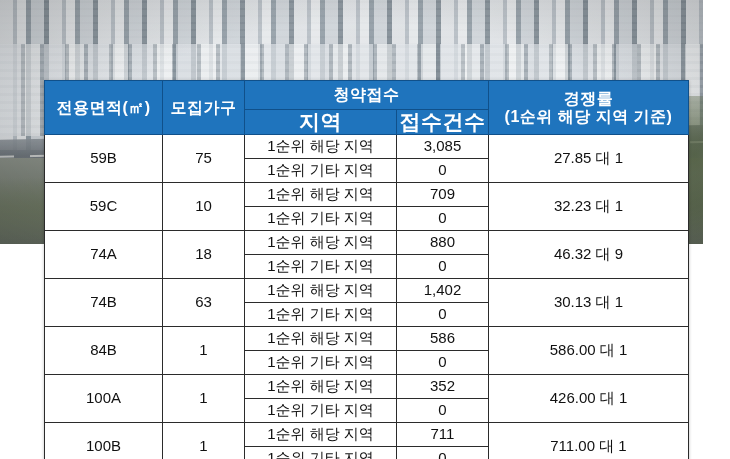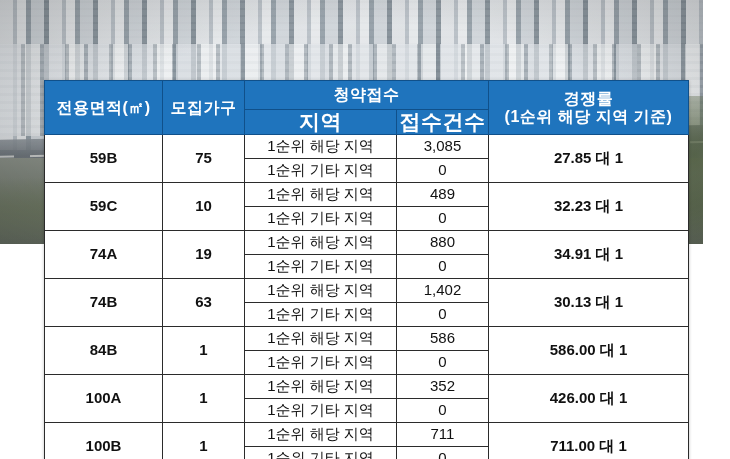--- a/index.html
+++ b/index.html
@@ -139,21 +139,20 @@
     border-color: #10508a;
     height: 28px;
   }
   table.data thead th.sub {
     font-size: 21px;
     height: 24px;
   }
   td.area, td.count, td.rate {
     height: 46px;
     font-size: 16px;
-    font-weight: bold;
   }
   td.region, td.reg-count {
     height: 23px;
     font-size: 15px;
   }
   .col-area { width: 118px; }
   .col-count { width: 82px; }
   .col-region { width: 152px; }
   .col-regcount { width: 92px; }
   .col-rate { width: 200px; }
@@ -209,34 +208,34 @@
         </tr>
         <tr>
           <td class="region">1순위 기타 지역</td>
           <td class="reg-count">0</td>
         </tr>
 
         <tr>
           <td class="area" rowspan="2">59C</td>
           <td class="count" rowspan="2">10</td>
           <td class="region">1순위 해당 지역</td>
-          <td class="reg-count">489</td>
+          <td class="reg-count">709</td>
           <td class="rate" rowspan="2">32.23 대 1</td>
         </tr>
         <tr>
           <td class="region">1순위 기타 지역</td>
           <td class="reg-count">0</td>
         </tr>
 
         <tr>
           <td class="area" rowspan="2">74A</td>
-          <td class="count" rowspan="2">19</td>
+          <td class="count" rowspan="2">18</td>
           <td class="region">1순위 해당 지역</td>
           <td class="reg-count">880</td>
-          <td class="rate" rowspan="2">34.91 대 1</td>
+          <td class="rate" rowspan="2">46.32 대 9</td>
         </tr>
         <tr>
           <td class="region">1순위 기타 지역</td>
           <td class="reg-count">0</td>
         </tr>
 
         <tr>
           <td class="area" rowspan="2">74B</td>
           <td class="count" rowspan="2">63</td>
           <td class="region">1순위 해당 지역</td>

